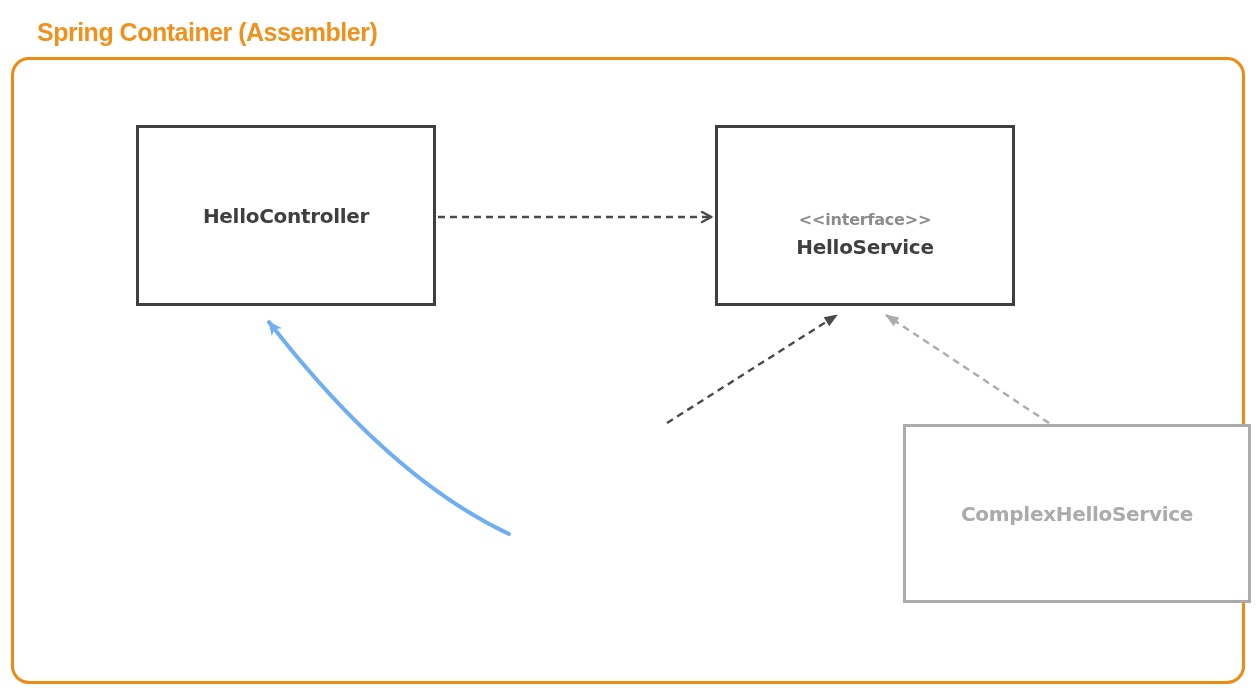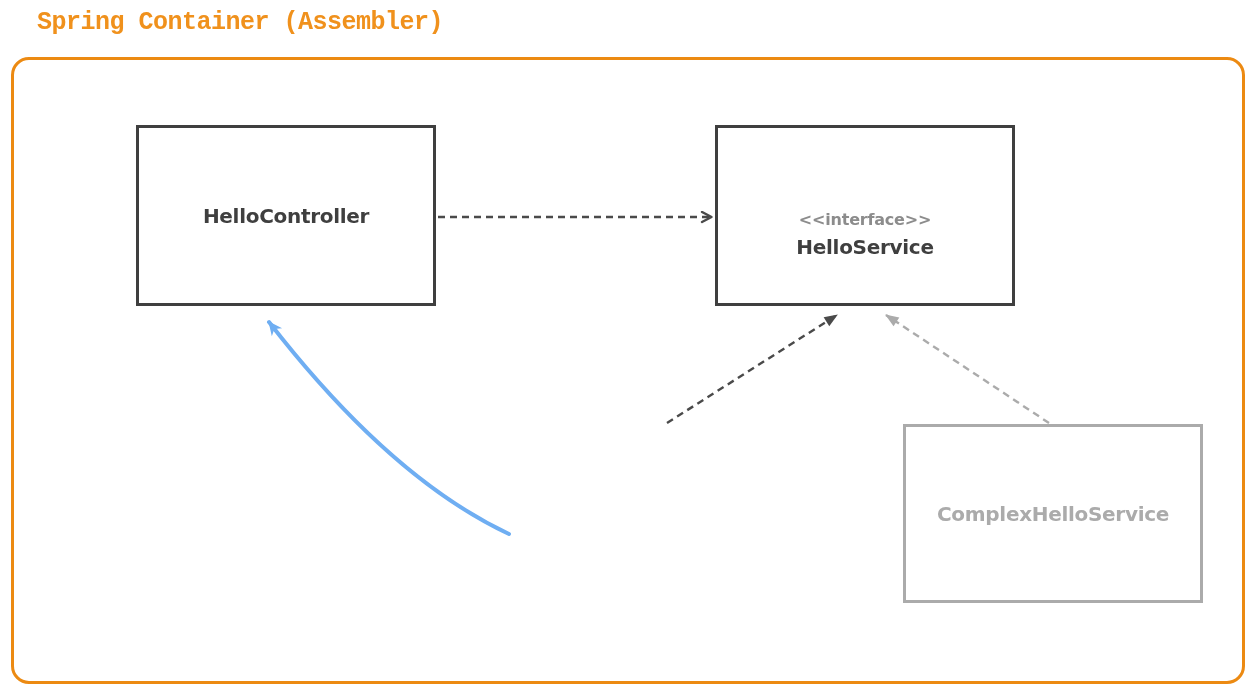--- a/index.html
+++ b/index.html
@@ -18,22 +18,22 @@
     position: relative;
     width: 1259px;
     height: 692px;
     background: #ffffff;
     overflow: hidden;
     font-family: "DejaVu Sans", "Liberation Sans", sans-serif;
   }
   .diagram-title {
     position: absolute;
     left: 37px;
-    top: 8px;
-    font-family: Liberation Mono, monospace;
+    top: 18px;
+    font-family: Liberation Sans, sans-serif;
     font-size: 25px;
     font-weight: 700;
     letter-spacing: -0.5px;
     color: var(--title-orange);
     white-space: nowrap;
   }
   .frame {
     position: absolute;
     left: 11px;
     top: 57px;
@@ -67,21 +67,21 @@
     font-weight: 600;
     letter-spacing: -0.2px;
     color: var(--stereotype-gray);
     margin-bottom: 6px;
     white-space: nowrap;
     margin-top: 38px;
   }
   #node-hello-controller   { left: 136px; top: 125px; width: 300px; height: 181px; }
   #node-hello-service      { left: 715px; top: 125px; width: 300px; height: 181px; }
   #node-simple-service     { left: 520px; top: 425px; width: 300px; height: 180px; }
-  #node-complex-service    { left: 903px; top: 424px; width: 300px; height: 179px; border-color: var(--node-muted); }
+  #node-complex-service    { left: 903px; top: 424px; width: 348px; height: 179px; border-color: var(--node-muted); }
   #node-complex-service .node-label { color: var(--node-muted); }
   .arrows {
     position: absolute;
     left: 0; top: 0;
     width: 1259px;
     height: 692px;
     pointer-events: none;
   }
   .edge {
     fill: none;

